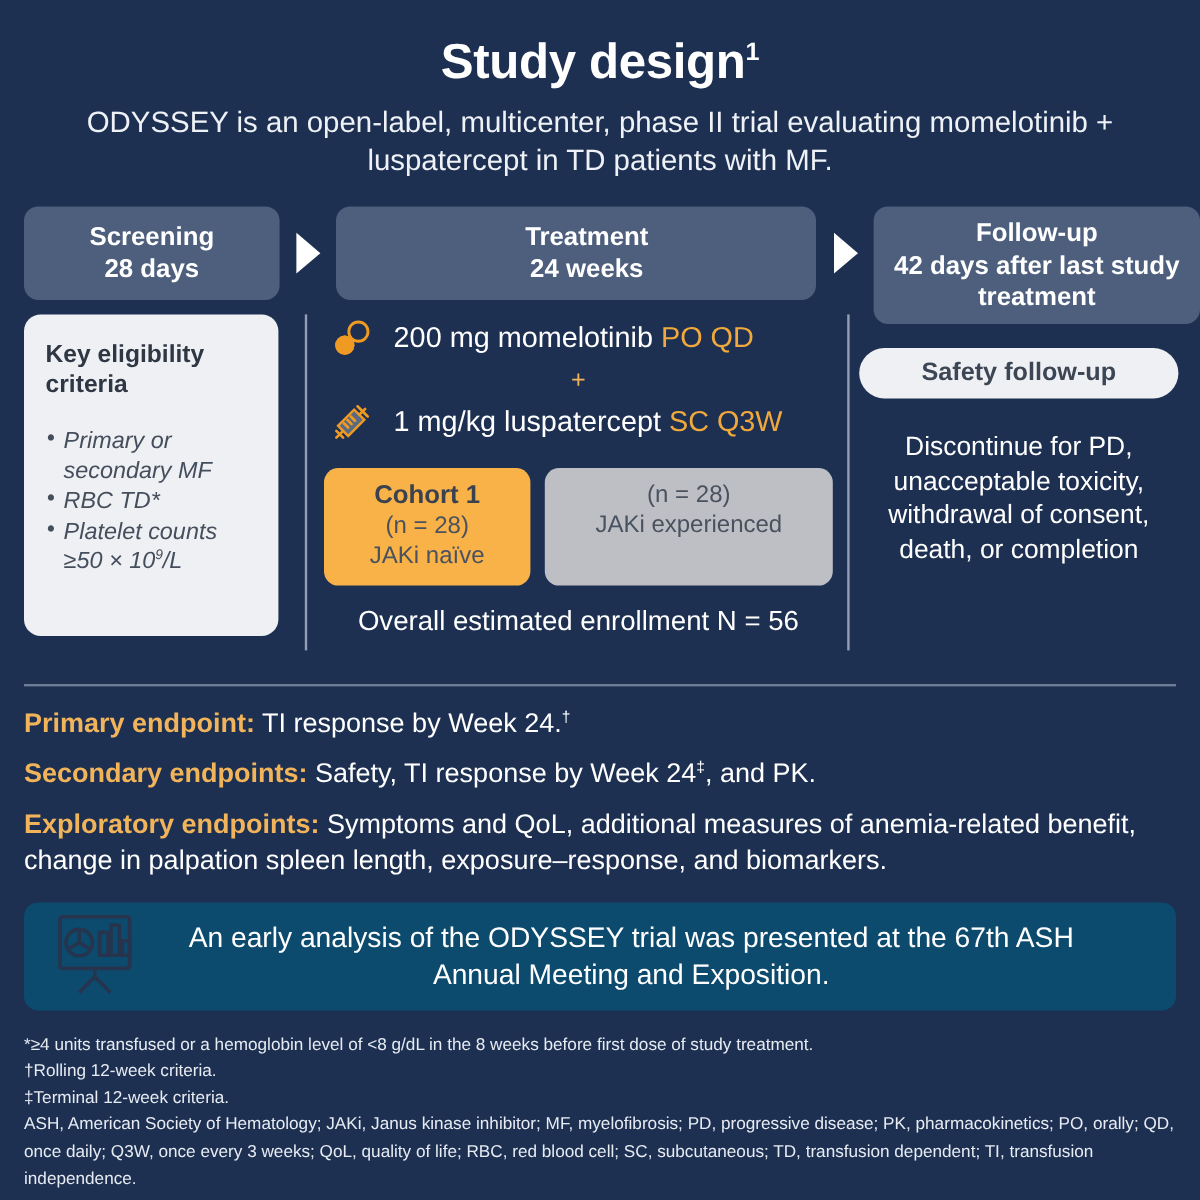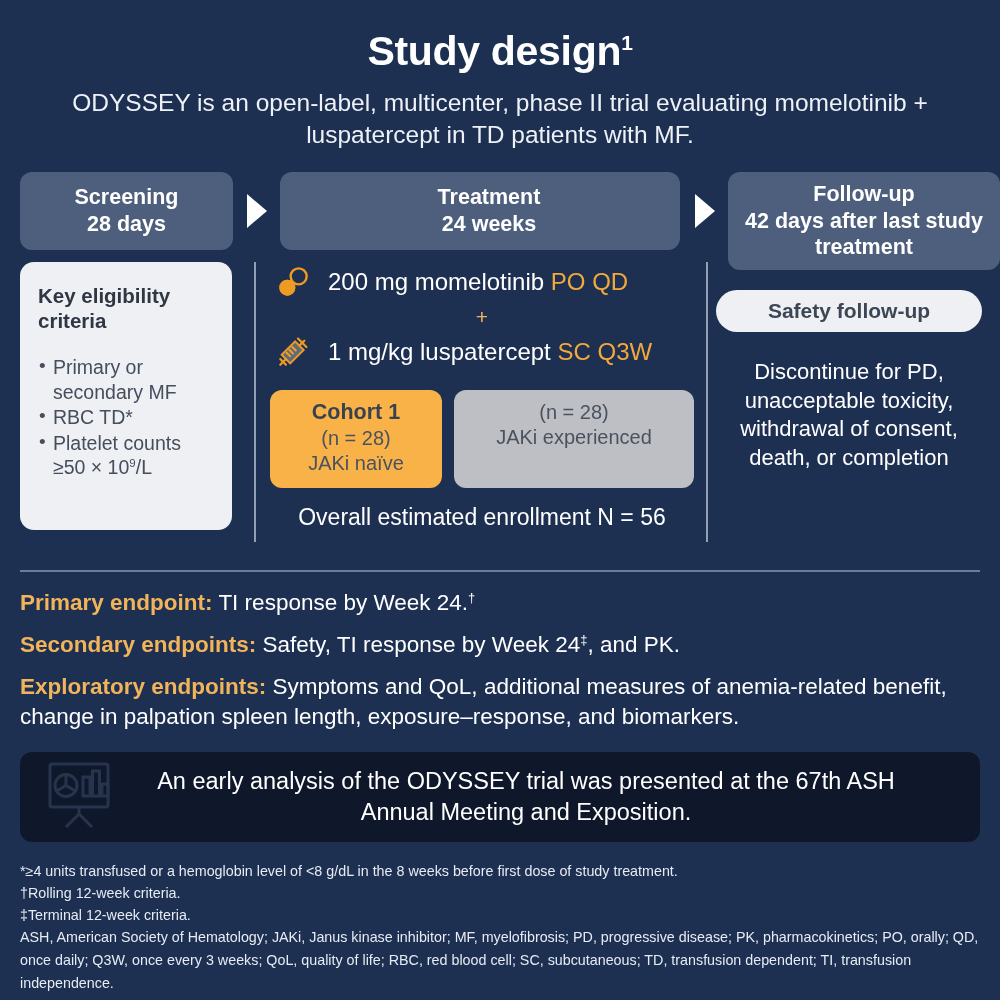--- a/index.html
+++ b/index.html
@@ -105,20 +105,21 @@
     margin-bottom: 22px;
   }
   .elig-list { list-style: none; }
   .elig-list li {
     font-size: 19.5px;
     line-height: 1.26;
     color: #454e5d;
     position: relative;
     padding-left: 15px;
     margin-bottom: 1px;
+    font-style: italic;
   }
   .elig-list li::before {
     content: "•";
     position: absolute;
     left: 1px; top: -1px;
     font-size: 19px;
   }
   .elig-list li sup { font-size: 11.5px; vertical-align: super; }
 
   
@@ -218,21 +219,21 @@
     color: #f2b45a;
     font-weight: bold;
   }
   .endpoint sup { font-size: 13px; vertical-align: super; }
 
   
   .banner {
     position: absolute;
     left: 20px; top: 752px;
     width: 960px; height: 90px;
-    background: #0f172a;
+    background: #0c4a6e;
     border-radius: 12px;
     display: flex;
     align-items: center;
     padding: 0 26px;
     gap: 26px;
   }
   .banner-text {
     flex: 1;
     text-align: center;
     font-size: 23.5px;

